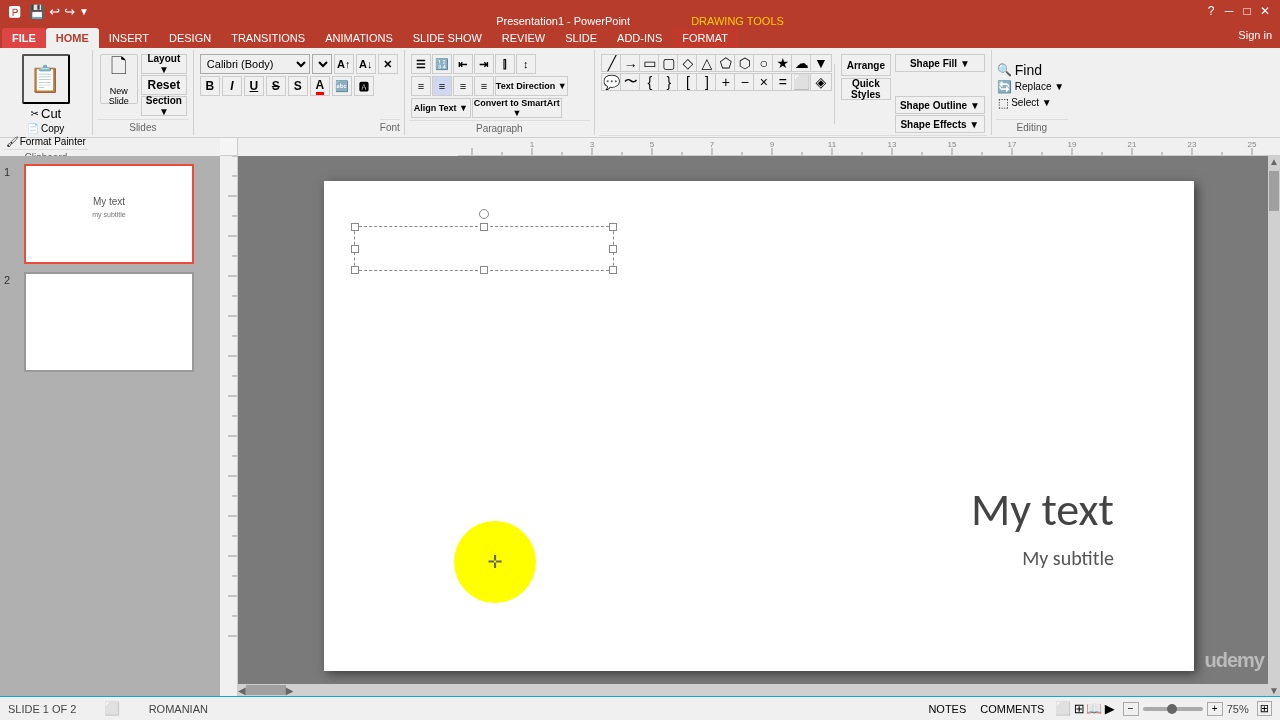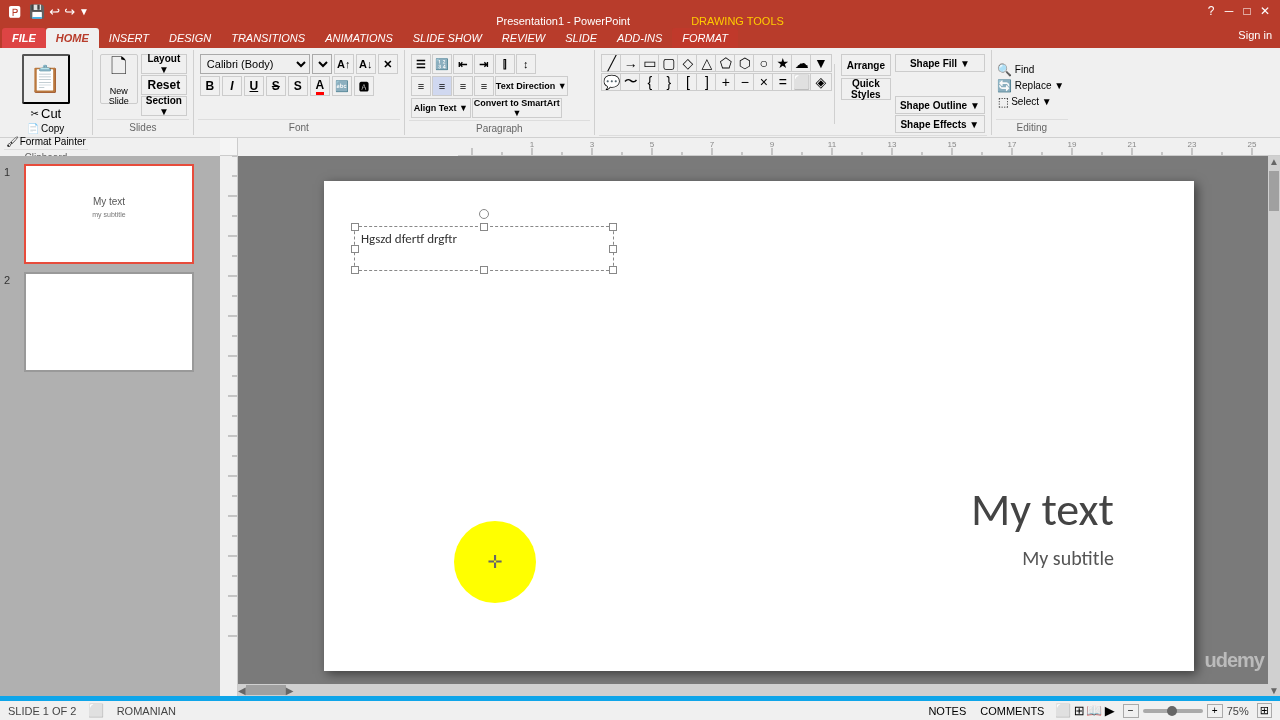--- a/index.html
+++ b/index.html
@@ -28,21 +28,20 @@
       align-items: flex-end;
       padding-left: 2px;
     }
     .ribbon-tab {
       padding: 4px 10px;
       font-size: 11px;
       cursor: pointer;
       color: white;
       border-top-left-radius: 3px;
       border-top-right-radius: 3px;
-      font-style: italic;
     }
     .ribbon-tab.active {
       background: #f0f0f0;
       color: #b83c2b;
       font-weight: bold;
     }
 
     
     #ribbon {
       height: 90px;
@@ -352,21 +351,21 @@
       </div>
       <div style="display:flex;flex-direction:column;gap:1px;justify-content:center;">
         <button class="small-btn" style="font-size:10px;width:46px;">Layout ▼</button>
         <button class="small-btn" style="font-size:12px;width:46px;">Reset</button>
         <button class="small-btn" style="font-size:10px;width:46px;">Section ▼</button>
       </div>
     </div>
     <div class="ribbon-group-label">Slides</div>
   </div>
 
-  <div class="ribbon-group" style="width:170px;">
+  <div class="ribbon-group" style="width:170px;align-items:flex-end;">
     <div class="ribbon-group-content" style="flex-direction:column;gap:2px;">
       <div class="ribbon-row">
         <select class="font-selector">
           <option>Calibri (Body)</option>
         </select>
         <select class="size-selector">
           <option>18</option>
         </select>
         <button class="small-btn" style="font-size:11px;">A↑</button>
         <button class="small-btn" style="font-size:11px;">A↓</button>
@@ -455,21 +454,21 @@
         <button class="small-btn" style="font-size:10px;width:90px;height:18px;">Shape Effects ▼</button>
       </div>
     </div>
     <div class="ribbon-group-label">Drawing</div>
   </div>
 
   <div class="ribbon-group" style="width:80px;border-right:none;">
     <div class="ribbon-group-content" style="flex-direction:column;gap:2px;justify-content:center;">
       <div style="display:flex;align-items:center;gap:2px;cursor:pointer;">
         <span>🔍</span>
-        <span style="font-size:10px;">Find</span>
+        <span style="font-size:14px;">Find</span>
       </div>
       <div style="display:flex;align-items:center;gap:2px;cursor:pointer;">
         <span>🔄</span>
         <span style="font-size:10px;">Replace ▼</span>
       </div>
       <div style="display:flex;align-items:center;gap:2px;cursor:pointer;">
         <span>⬚</span>
         <span style="font-size:10px;">Select ▼</span>
       </div>
     </div>
@@ -603,21 +602,20 @@
 
             <div style="position:absolute;left:-4px;top:-4px;width:8px;height:8px;background:white;border:1px solid #888;"></div>
             <div style="position:absolute;left:50%;top:-4px;transform:translateX(-50%);width:8px;height:8px;background:white;border:1px solid #888;"></div>
             <div style="position:absolute;right:-4px;top:-4px;width:8px;height:8px;background:white;border:1px solid #888;"></div>
             <div style="position:absolute;left:-4px;top:50%;transform:translateY(-50%);width:8px;height:8px;background:white;border:1px solid #888;"></div>
             <div style="position:absolute;right:-4px;top:50%;transform:translateY(-50%);width:8px;height:8px;background:white;border:1px solid #888;"></div>
             <div style="position:absolute;left:-4px;bottom:-4px;width:8px;height:8px;background:white;border:1px solid #888;"></div>
             <div style="position:absolute;left:50%;bottom:-4px;transform:translateX(-50%);width:8px;height:8px;background:white;border:1px solid #888;"></div>
             <div style="position:absolute;right:-4px;bottom:-4px;width:8px;height:8px;background:white;border:1px solid #888;"></div>
 
-            <div style="font-size:13px;color:#333;padding:4px 6px;font-family:Calibri,sans-serif;cursor:text;">Hgszd dfertf drgftr</div>
           </div>
 
           <div class="yellow-circle" style="position:absolute;left:130px;top:340px;width:82px;height:82px;background:#ffff00;border-radius:50;cursor:move;">
 
             <div style="position:absolute;left:50%;top:50%;transform:translate(-50%,-50%);font-size:18px;color:#666;">✛</div>
           </div>
 
           <div class="slide-main-text" style="position:absolute;right:80px;top:300px;font-size:46px;color:#444;font-family:Calibri,sans-serif;font-weight:300;">My text</div>
 
           <div class="slide-sub-text" style="position:absolute;right:80px;top:365px;font-size:20px;color:#555;font-family:Calibri,sans-serif;">My subtitle</div>
@@ -636,21 +634,21 @@
           <div style="font-size:10px;cursor:pointer;color:#666;">◀</div>
           <div style="height:10px;width:40px;background:#a0a0a0;cursor:pointer;"></div>
           <div style="font-size:10px;cursor:pointer;color:#666;">▶</div>
         </div>
 
       </div>
     </div>
   </div>
 </div>
 
-<div id="status-bar" style="height:24px;background:#f0f0f0;border-top:5px solid #0ea5e9;display:flex;align-items:center;padding:0 8px;font-size:11px;color:#444;gap:12px;justify-content:space-between;">
+<div id="status-bar" style="height:24px;background:#f0f0f0;border-top:1px solid #0ea5e9;display:flex;align-items:center;padding:0 8px;font-size:11px;color:#444;gap:28px;justify-content:space-between;">
   <span>SLIDE 1 OF 2</span>
   <button style="background:none;border:none;font-size:13px;cursor:pointer;">⬜</button>
   <span>ROMANIAN</span>
 
   <div style="margin-left:auto;display:flex;gap:8px;align-items:center;">
     <button class="status-btn" style="background:none;border:none;cursor:pointer;font-size:11px;">NOTES</button>
     <button class="status-btn" style="background:none;border:none;cursor:pointer;font-size:11px;">COMMENTS</button>
     <div style="display:flex;gap:2px;">
       <button style="background:none;border:none;font-size:13px;cursor:pointer;">⬜</button>
       <button style="background:none;border:none;font-size:13px;cursor:pointer;">⊞</button>

